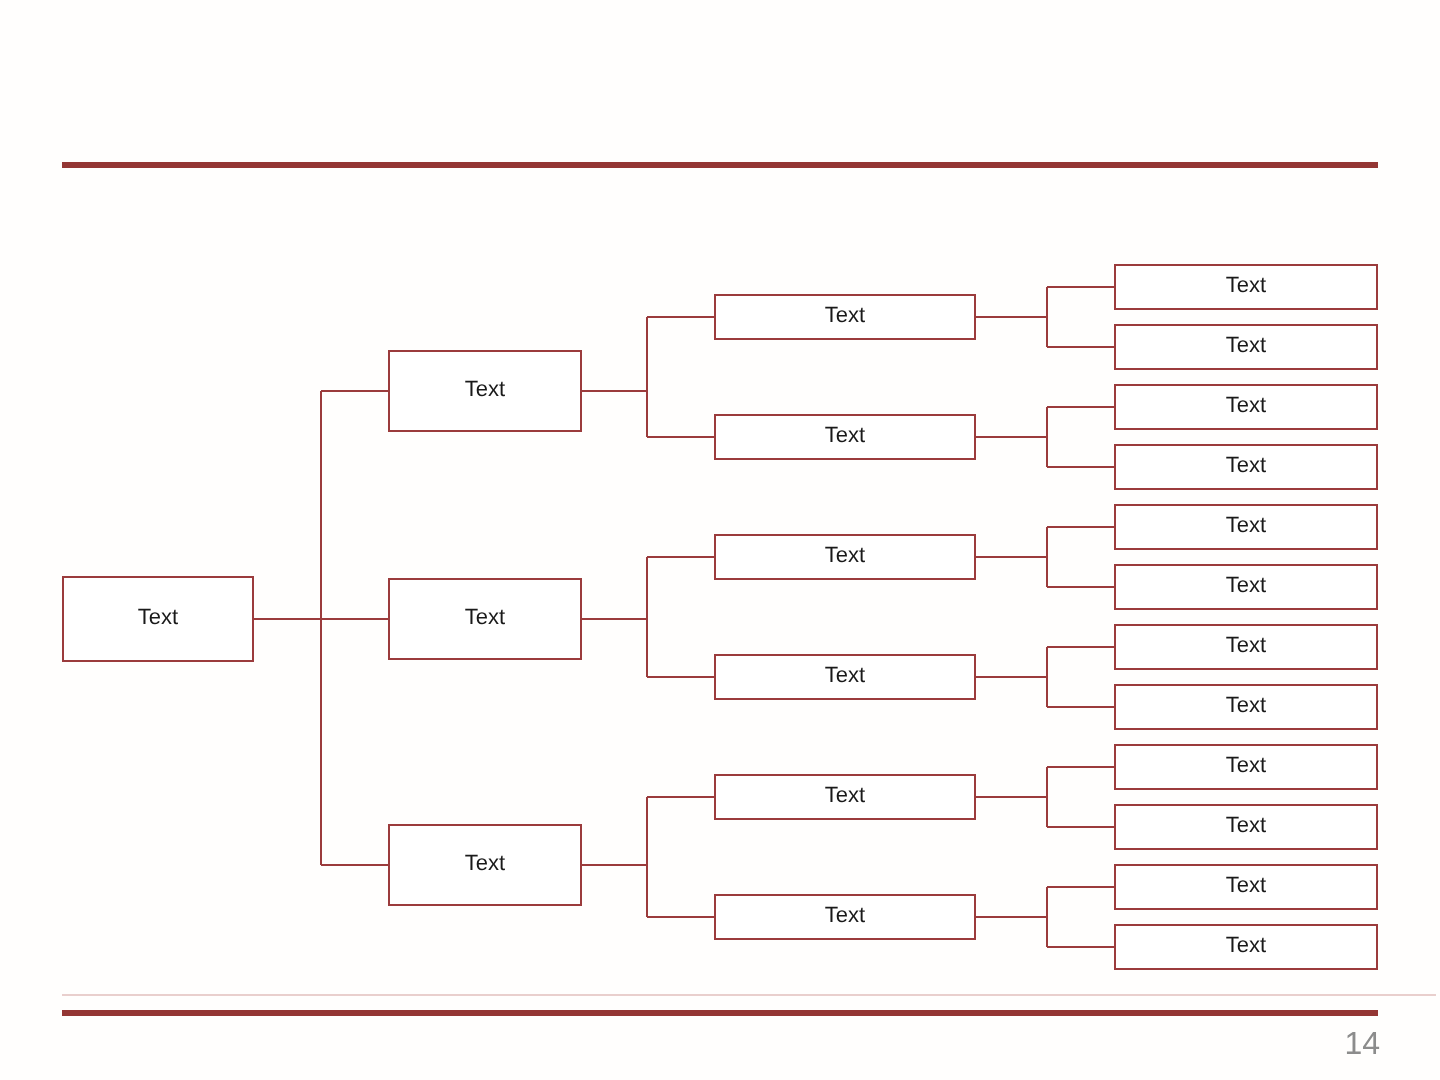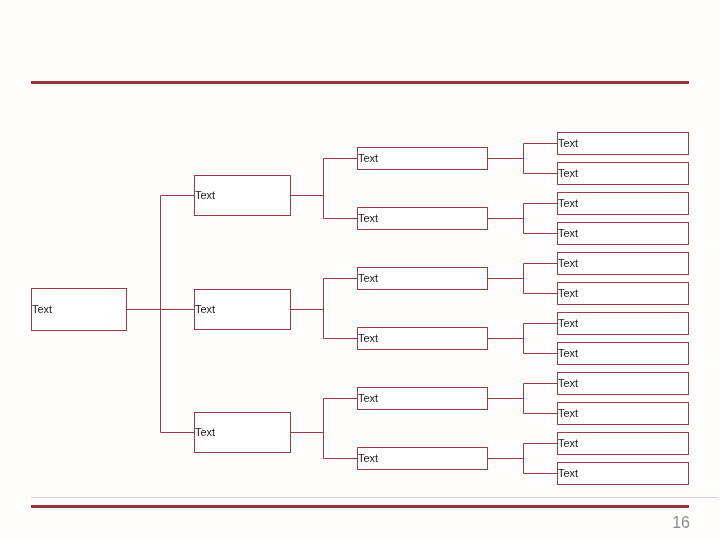--- a/index.html
+++ b/index.html
@@ -47,21 +47,21 @@
     stroke-width: 1;
     fill: none;
   }
   .node {
     position: absolute;
     box-sizing: border-box;
     background: #ffffff;
     border: 1px solid #9b3b3c;
     display: flex;
     align-items: center;
-    justify-content: flex-start;
+    justify-content: center;
     font-size: 11px;
     color: #1a1a1a;
     line-height: 1;
   }
   .page-number {
     position: absolute;
     right: 30px;
     top: 514px;
     font-size: 16px;
     color: #8c8c8c;
@@ -156,15 +156,15 @@
   <div class="node" style="left:557px;top:432px;width:132px;height:23px">
     <span>Text</span>
   </div>
   <div class="node" style="left:557px;top:462px;width:132px;height:23px">
     <span>Text</span>
   </div>
 
   <div class="rule bottom-light-rule"></div>
   <div class="rule bottom-rule"></div>
 
-  <div class="page-number">16</div>
+  <div class="page-number">14</div>
 
 </div>
 
 </body></html>

